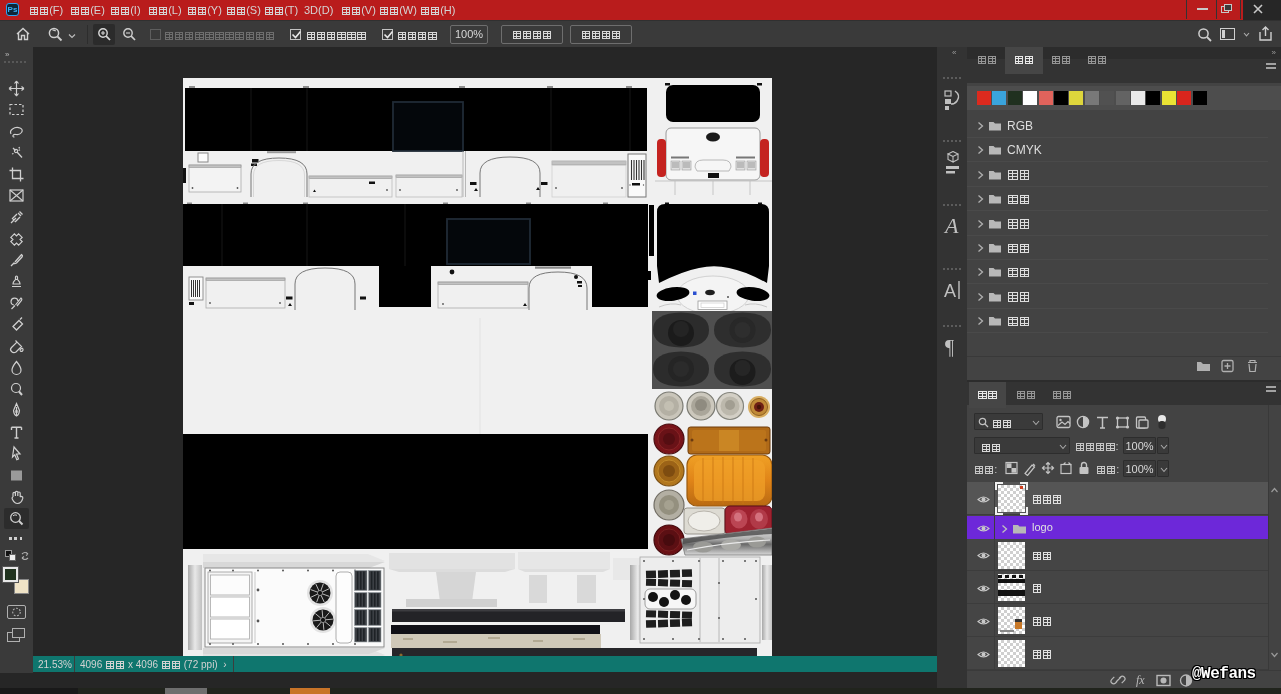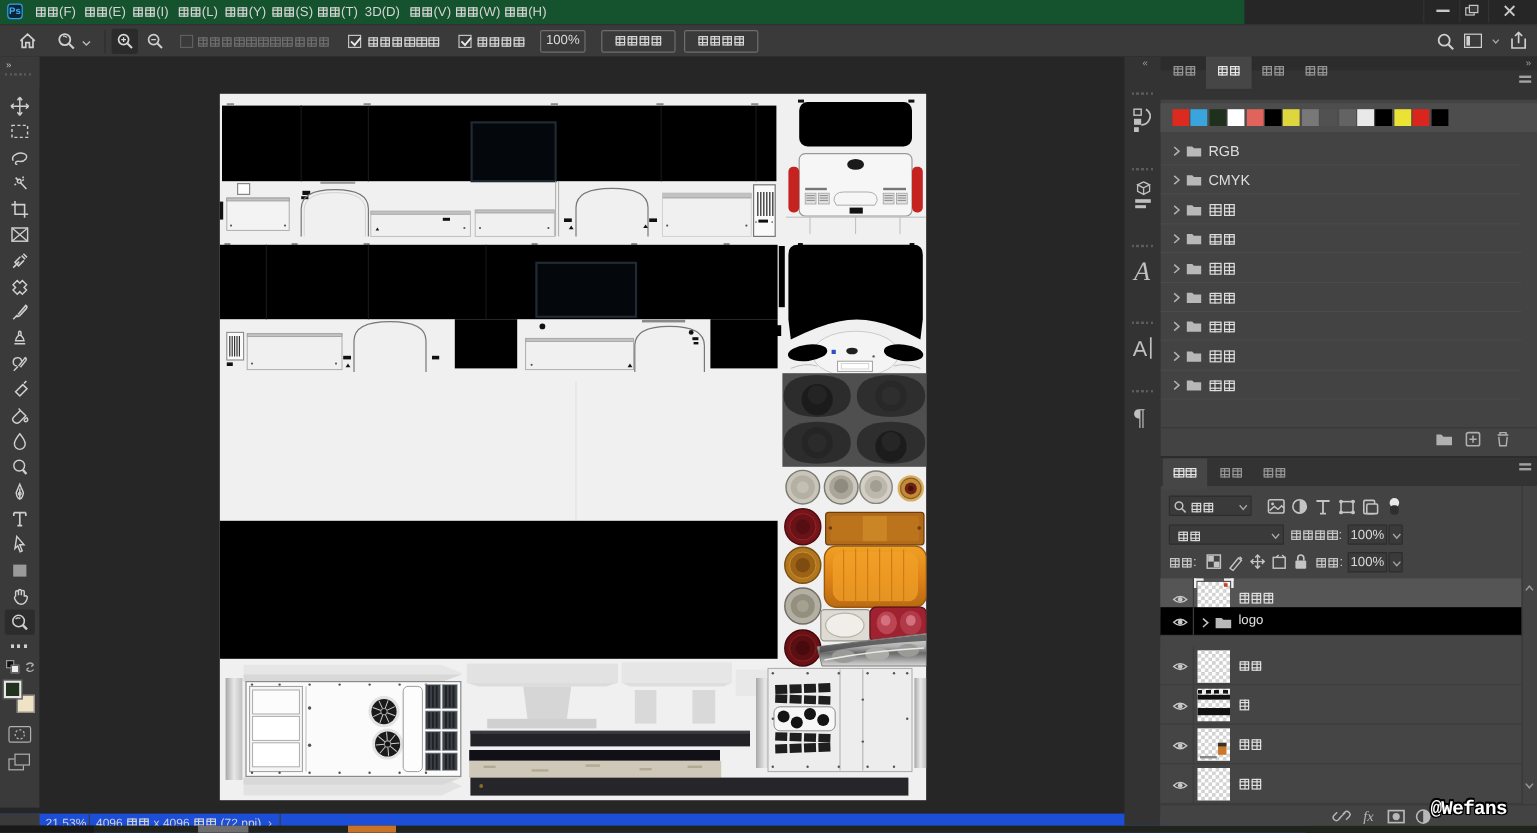--- a/index.html
+++ b/index.html
@@ -4,28 +4,28 @@
 *{margin:0;padding:0;box-sizing:border-box}
 html,body{width:1281px;height:694px;overflow:hidden;background:#262626;font-family:"Liberation Sans",sans-serif;}
 .abs{position:absolute}
 #root{position:relative;width:1281px;height:694px}
 
 .z{display:inline-block;width:9.5px;height:9.5px;position:relative;margin:0 1px;vertical-align:-1px}
 .z::before{content:"";position:absolute;inset:0;border:1px solid currentColor}
 .z::after{content:"";position:absolute;inset:0;background:linear-gradient(currentColor,currentColor) 0 30%/100% 1px no-repeat,linear-gradient(currentColor,currentColor) 0 70%/100% 1px no-repeat,linear-gradient(currentColor,currentColor) center/1px 100% no-repeat}
 .z.s{width:8.5px;height:8.5px;margin:0 0.8px}
 
-#menubar{left:0;top:0;width:1037px;height:20px;background:#14532d}
+#menubar{left:0;top:0;width:1243px;height:20px;background:#b91c1c}
 .mi{position:absolute;top:4px;color:#d4d4d4;font-size:11px;white-space:nowrap}
 #optbar{left:0;top:20px;width:1281px;height:27px;background:#3a3a3a;border-top:1px solid #303030}
 #tabstrip{left:0;top:47px;width:937px;height:25px;background:#2c2c2c}
 .tab{position:absolute;top:0;height:25px;font-size:10px;line-height:25px;white-space:nowrap;overflow:hidden;letter-spacing:-0.3px}
 #toolbar{left:0;top:47px;width:33px;height:626px;background:#3a3a3a}
 #canvas{left:33px;top:72px;width:904px;height:600px;background:#262626;overflow:hidden}
-#statusbar{left:0;top:678px;width:1088px;height:16px;background:#1d4ed8;color:#d0d0d0;font-size:10px}
+#statusbar{left:0;top:656px;width:1088px;height:16px;background:#0f766e;color:#d0d0d0;font-size:10px}
 #taskbar{left:0;top:688px;width:1281px;height:6px;background:#21241d}
 #iconstrip{left:937px;top:47px;width:30px;height:641px;background:#333333}
 #panels{left:967px;top:47px;width:314px;height:641px;background:#434343}
 .ptabs{position:absolute;left:0;width:100%;height:24px;background:#333333}
 .ptab{position:absolute;top:0;height:24px;font-size:11px;line-height:24px;text-align:center}
 .chk{position:absolute;width:11px;height:11px;border:1px solid #9a9a9a;background:#3a3a3a}
 .btn{position:absolute;height:19px;border:1px solid #6e6e6e;border-radius:2px;color:#d8d8d8;font-size:11px;text-align:center;line-height:17px}
 .cbox{position:absolute;background:#3a3a3a;border:1px solid #2d2d2d;border-radius:1px;color:#d8d8d8;font-size:11px}
 svg{display:block}
 </style></head>
@@ -837,21 +837,21 @@
           <div class="abs" style="left:31px;top:3px;width:27px;height:27px;background:#fff;background-image:linear-gradient(45deg,#cfcfcf 25%,transparent 25%,transparent 75%,#cfcfcf 75%),linear-gradient(45deg,#cfcfcf 25%,transparent 25%,transparent 75%,#cfcfcf 75%);background-size:6px 6px;background-position:0 0,3px 3px;"></div>
           <div class="abs" style="left:28px;top:0px;width:33px;height:33px">
             <div class="abs" style="left:0;top:0;width:8px;height:8px;border-left:2px solid #f0f0f0;border-top:2px solid #f0f0f0"></div>
             <div class="abs" style="right:0;top:0;width:8px;height:8px;border-right:2px solid #f0f0f0;border-top:2px solid #f0f0f0"></div>
             <div class="abs" style="left:0;bottom:0;width:8px;height:8px;border-left:2px solid #f0f0f0;border-bottom:2px solid #f0f0f0"></div>
             <div class="abs" style="right:0;bottom:0;width:8px;height:8px;border-right:2px solid #f0f0f0;border-bottom:2px solid #f0f0f0"></div>
             <div class="abs" style="right:5px;top:4px;width:3px;height:3px;background:#d04020"></div>
           </div>
           <span class="abs" style="left:65px;top:10.5px;color:#e0e0e0;font-size:11px"><span class="z s"></span><span class="z s"></span><span class="z s"></span></span>
         </div>
-        <div class="abs" style="left:0;top:24px;width:301px;height:24px;background:#000000;border-bottom:1px solid #3c3c3c">
+        <div class="abs" style="left:0;top:34px;width:301px;height:24px;background:#6d28d9;border-bottom:1px solid #3c3c3c">
           <svg class="abs" style="left:10px;top:8px" width="13" height="9" viewBox="0 0 13 9">
             <path d="M1 4.5 Q6.5 -0.5 12 4.5 Q6.5 9.5 1 4.5 Z" fill="none" stroke="#c8c8c8" stroke-width="1.1"></path>
             <circle cx="6.5" cy="4.5" r="2" fill="#c8c8c8"></circle>
           </svg>
           <div class="abs" style="left:27px;top:0;width:1px;height:24px;background:#3c3c3c"></div>
           <svg class="abs" style="left:34px;top:8px" width="7" height="10" viewBox="0 0 7 10">
             <path d="M1.5 1.5 L5.5 5 L1.5 8.5" fill="none" stroke="#c0c0c0" stroke-width="1.3"></path>
           </svg>
           <svg class="abs" style="left:45px;top:7px" width="15" height="12" viewBox="0 0 15 12">
             <path d="M1 2 h5 l1.5 1.5 h6.5 v7 h-13 z" fill="#b8b8b8"></path>

